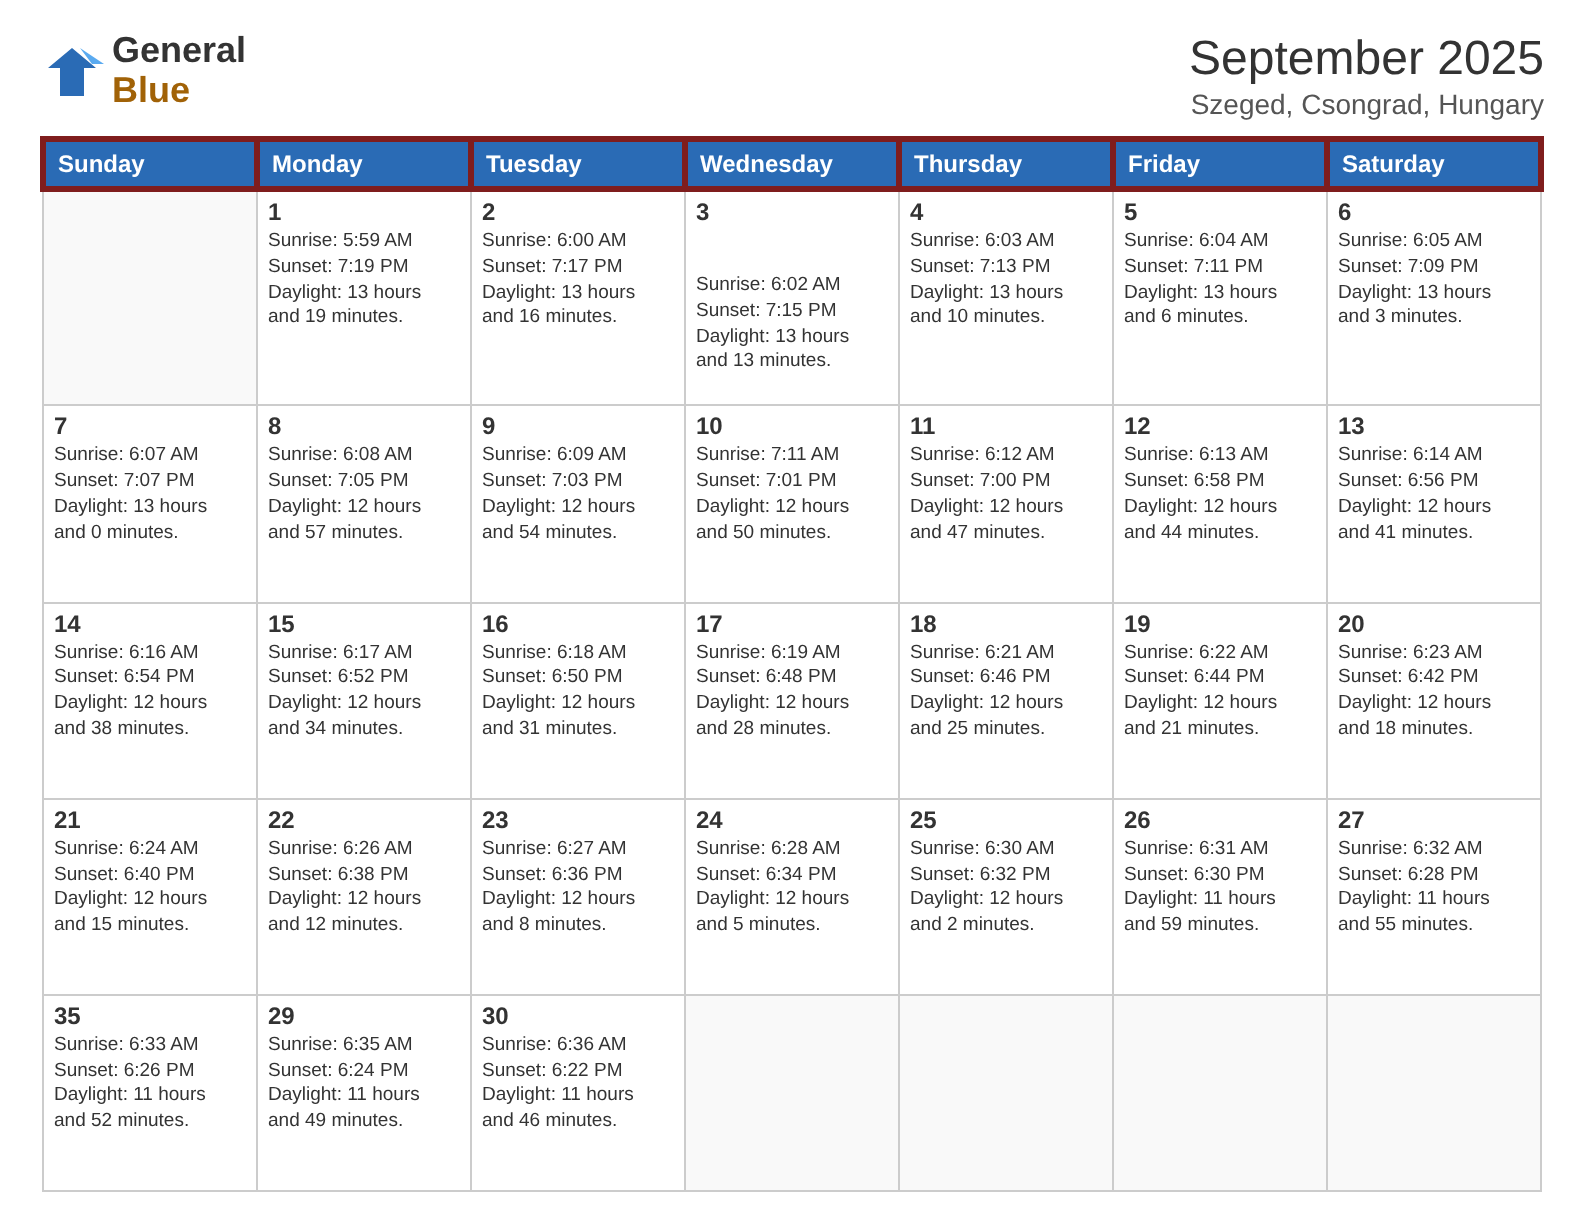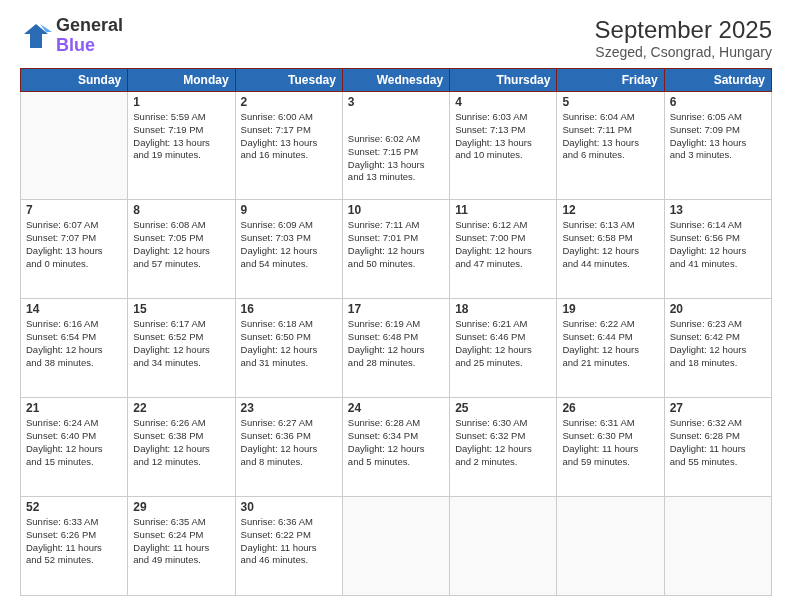--- a/index.html
+++ b/index.html
@@ -34,21 +34,21 @@
       line-height: 1.1;
     }
     .logo-general {
       font-size: 18px;
       font-weight: bold;
       color: #333;
     }
     .logo-blue {
       font-size: 18px;
       font-weight: bold;
-      color: #8b5cf6;
+      color: #a16207;
     }
     .logo-icon {
       width: 32px;
       height: 32px;
     }
     .title-block {
       text-align: right;
     }
     .month-title {
       font-size: 24px;
@@ -63,22 +63,22 @@
       width: 100%;
       border-collapse: collapse;
       flex: 1;
     }
     .calendar th {
       background-color: #2a6bb5;
       color: #fff;
       font-size: 12px;
       font-weight: bold;
       padding: 4px 6px;
-      text-align: right;
-      border: 1px solid #7f1d1d;
+      text-align: left;
+      border: 3px solid #7f1d1d;
     }
     .calendar td {
       vertical-align: top;
       border: 1px solid #ccc;
       padding: 3px 5px;
       width: 14.28%;
       font-size: 10px;
       color: #333;
       height: 88px;
     }
@@ -325,21 +325,21 @@
           <td>
             <span class="day-num">27</span>
             <div class="day-info" style="white-space: pre-line;">Sunrise: 6:32 AM
 Sunset: 6:28 PM
 Daylight: 11 hours
 and 55 minutes.</div>
           </td>
         </tr>
         <tr>
           <td>
-            <span class="day-num">52</span>
+            <span class="day-num">35</span>
             <div class="day-info" style="white-space: pre-line;">Sunrise: 6:33 AM
 Sunset: 6:26 PM
 Daylight: 11 hours
 and 52 minutes.</div>
           </td>
           <td>
             <span class="day-num">29</span>
             <div class="day-info" style="white-space: pre-line;">Sunrise: 6:35 AM
 Sunset: 6:24 PM
 Daylight: 11 hours

